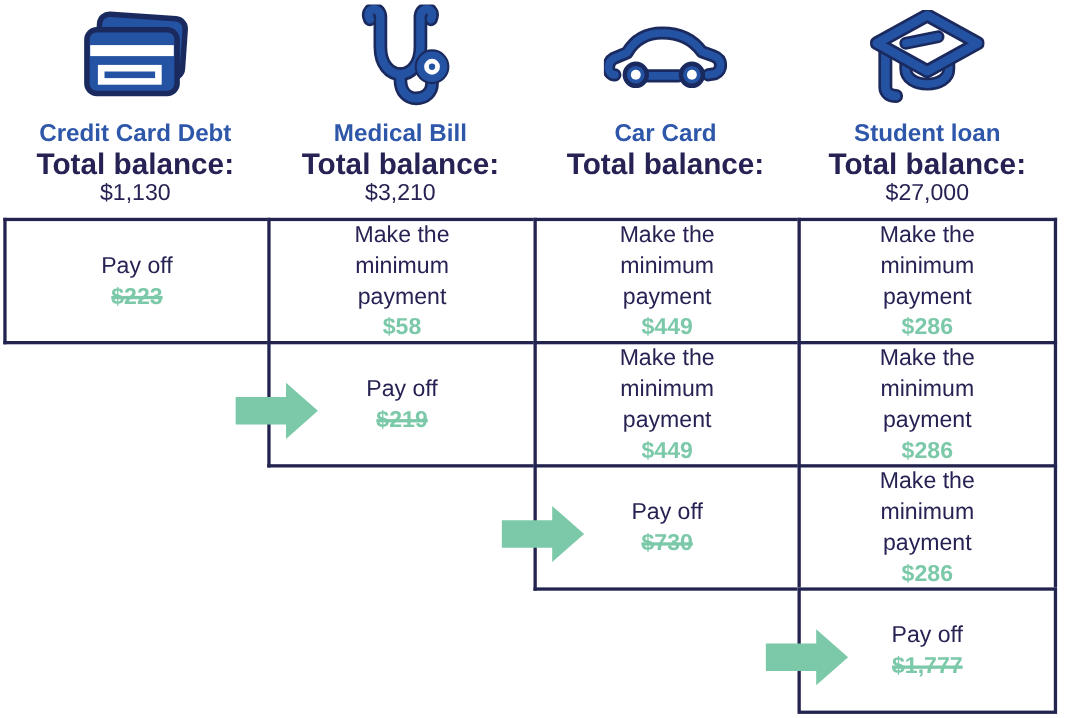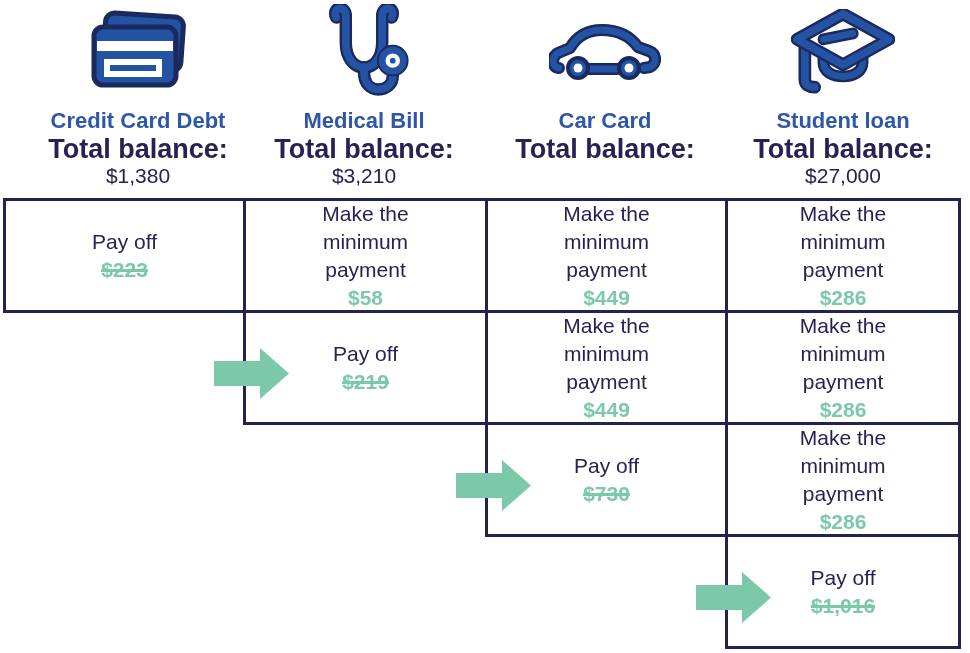--- a/index.html
+++ b/index.html
@@ -9,21 +9,21 @@
     --border-navy:#232350;
     --icon-blue:#2553A4;
     --icon-outline:#1B2A5E;
   }
   html,body{margin:0;padding:0;background:#fff;}
   body{font-family:"Liberation Sans", sans-serif;}
   .canvas{position:relative;width:970px;height:653px;background:#ffffff;overflow:hidden;}
 
   
   .debt-header{position:absolute;top:2px;text-align:center;color:var(--navy-text);}
-  .h1{left:18px;width:240px}
+  .h1{left:3px;width:240px}
   .h2{left:243px;width:242px}
   .h3{left:485px;width:240px}
   .h4{left:725px;width:236px}
   .icon-box{height:102px;display:flex;align-items:center;justify-content:center;margin-bottom:2px;}
   .debt-title{font-size:22px;font-weight:bold;color:var(--title-blue);line-height:30px;}
   .balance-label{font-size:27px;font-weight:bold;line-height:26px;}
   .balance-amount{font-size:21px;line-height:27px;}
 
   
   .grid{position:absolute;left:3px;top:198px;width:958px;height:451px;}
@@ -69,21 +69,21 @@
           <rect class="card-fill" x="18" y="8" width="78" height="54" rx="9" stroke-width="5"></rect>
         </g>
         <rect class="card-fill" x="8" y="20" width="82" height="58" rx="9" stroke-width="5"></rect>
         <rect class="white-fill" x="11" y="34" width="76" height="10"></rect>
         <rect class="white-fill" x="18" y="52" width="58" height="18"></rect>
         <rect x="24" y="58" width="46" height="6" fill="#2553A4"></rect>
       </svg>
     </div>
     <div class="debt-title">Credit Card Debt</div>
     <div class="balance-label">Total balance:</div>
-    <div class="balance-amount">$1,380</div>
+    <div class="balance-amount">$1,130</div>
   </div>
 
   <div class="debt-header h2">
     <div class="icon-box">
       <svg width="92" height="98" viewBox="0 0 96 102">
         <path class="ico-out" stroke-width="13" d="M19 14 C14 3 28 1 29 11 L29 40 C29 57 38 66 48 66 C58 66 67 57 67 40 L67 11 C68 1 82 3 77 14"></path>
         <path class="ico-out" stroke-width="13" d="M48 66 L48 71 C48 83 55 89 63 89 C72 89 78 83 78 75 L78 70"></path>
         <path class="ico-in" stroke-width="8" d="M19 14 C14 3 28 1 29 11 L29 40 C29 57 38 66 48 66 C58 66 67 57 67 40 L67 11 C68 1 82 3 77 14"></path>
         <path class="ico-in" stroke-width="8" d="M48 66 L48 71 C48 83 55 89 63 89 C72 89 78 83 78 75 L78 70"></path>
         <circle cx="78" cy="59" r="11" fill="#ffffff" stroke="#1B2A5E" stroke-width="11"></circle>
@@ -167,21 +167,21 @@
       <div class="payoff-label">Pay off</div>
       <div class="cell-amount">$730</div>
     </div>
     <div class="cell c4 r3">
       <div class="min-label">Make the minimum payment</div>
       <div class="cell-amount">$286</div>
     </div>
 
     <div class="cell c4 r4 diag payoff">
       <div class="payoff-label">Pay off</div>
-      <div class="cell-amount">$1,016</div>
+      <div class="cell-amount">$1,777</div>
     </div>
 
     <svg class="arrow arrow-2" viewBox="0 0 76 53">
       <polygon points="0,14 46,14 46,1 75,26.5 46,52 46,39 0,39"></polygon>
     </svg>
     <svg class="arrow arrow-3" viewBox="0 0 76 53">
       <polygon points="0,14 46,14 46,1 75,26.5 46,52 46,39 0,39"></polygon>
     </svg>
     <svg class="arrow arrow-4" viewBox="0 0 76 53">
       <polygon points="0,14 46,14 46,1 75,26.5 46,52 46,39 0,39"></polygon>

